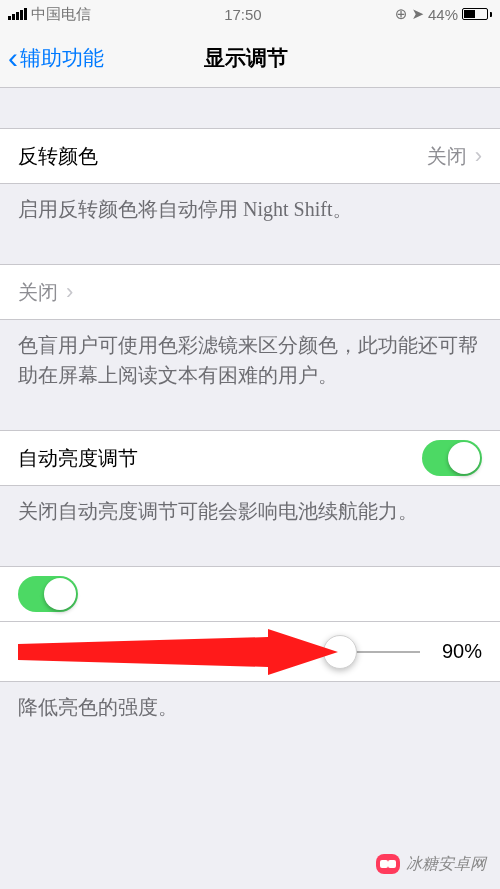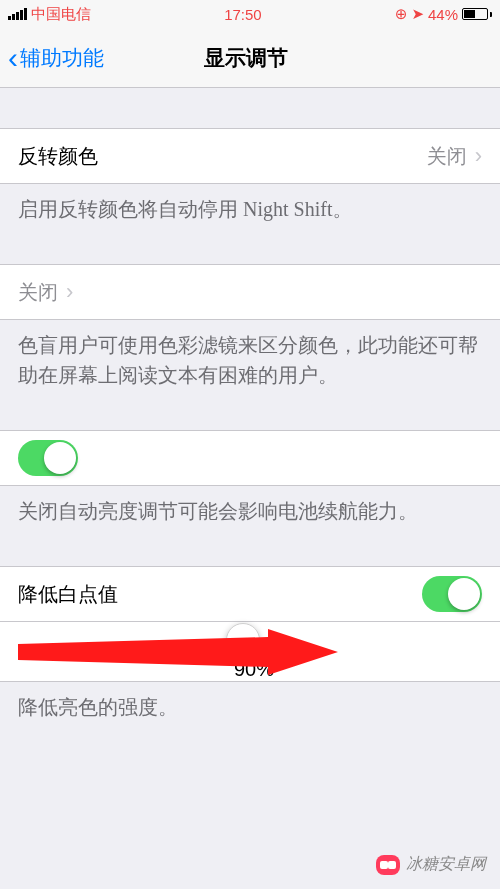--- a/index.html
+++ b/index.html
@@ -12,21 +12,21 @@
       overflow: hidden;
     }
     .status-bar {
       display: flex;
       justify-content: space-between;
       align-items: center;
       height: 28px;
       padding: 8px 8px;
       background: #f7f7f7;
       font-size: 15px;
-      color: #ef4444;
+      color: #737373;
     }
     .status-left { display: flex; align-items: center; gap: 4px; }
     .status-right { display: flex; align-items: center; gap: 4px; }
     .signal-bars { display: flex; align-items: flex-end; gap: 1px; height: 12px; }
     .signal-bars span { width: 3px; background: #000; }
     .signal-bars span:nth-child(1){height:4px;} .signal-bars span:nth-child(2){height:6px;}
     .signal-bars span:nth-child(3){height:8px;} .signal-bars span:nth-child(4){height:10px;}
     .signal-bars span:nth-child(5){height:12px;}
     .nav-bar {
       display: flex;
@@ -75,21 +75,20 @@
       box-shadow: 0 2px 4px rgba(0,0,0,0.3);
     }
     .slider-row {
       background: #fff;
       border-bottom: 1px solid #c8c7cc;
       height: 60px;
       display: flex;
       align-items: center;
       padding: 0 18px;
       position: relative;
-      flex-direction: column;
     }
     .slider-track {
       flex: 1; height: 2px; background: #b2b2b2; position: relative;
       margin-right: 14px;
     }
     .slider-fill {
       position: absolute; left: 0; top: 0; height: 100%; width: 80%;
       background: #007aff;
     }
     .slider-thumb {
@@ -99,21 +98,21 @@
       top: 50%; transform: translate(-50%, -50%);
       left: 80%;
     }
     .slider-value { font-size: 20px; color: #000; min-width: 48px; text-align: right; }
     .arrow-overlay {
       position: absolute; pointer-events: none;
       left: 18px; top: 50%; transform: translateY(-50%);
     }
     .watermark {
       position: absolute; bottom: 14px; right: 14px;
-      display: flex; align-items: flex-end; gap: 6px;
+      display: flex; align-items: flex-start; gap: 6px;
       font-size: 16px; color: #888; font-style: italic;
     }
     .watermark-icon {
       width: 24px; height: 20px; background: #ff3b5c; border-radius: 8px;
       position: relative;
     }
     .watermark-icon::before, .watermark-icon::after {
       content: ""; position: absolute; width: 8px; height: 8px;
       background: #fff; border-radius: 2px; top: 6px;
     }
@@ -171,30 +170,30 @@
 <div class="group">
   <div class="row">
     <span class="row-value">关闭</span>
     <span class="chevron">›</span>
   </div>
 </div>
 <div class="footer">色盲用户可使用色彩滤镜来区分颜色，此功能还可帮助在屏幕上阅读文本有困难的用户。</div>
 
 <div class="group">
   <div class="row">
+    <span class="row-label">自动亮度调节</span>
     <div class="toggle">
       <div class="toggle-knob"></div>
     </div>
   </div>
 </div>
 <div class="footer">关闭自动亮度调节可能会影响电池续航能力。</div>
 
 <div class="group">
   <div class="row">
-    <span class="row-label">降低白点值</span>
     <div class="toggle">
       <div class="toggle-knob"></div>
     </div>
   </div>
   <div class="slider-row">
     <div class="slider-track">
       <div class="slider-fill"></div>
       <div class="slider-thumb"></div>
     </div>
     <span class="slider-value">90%</span>

